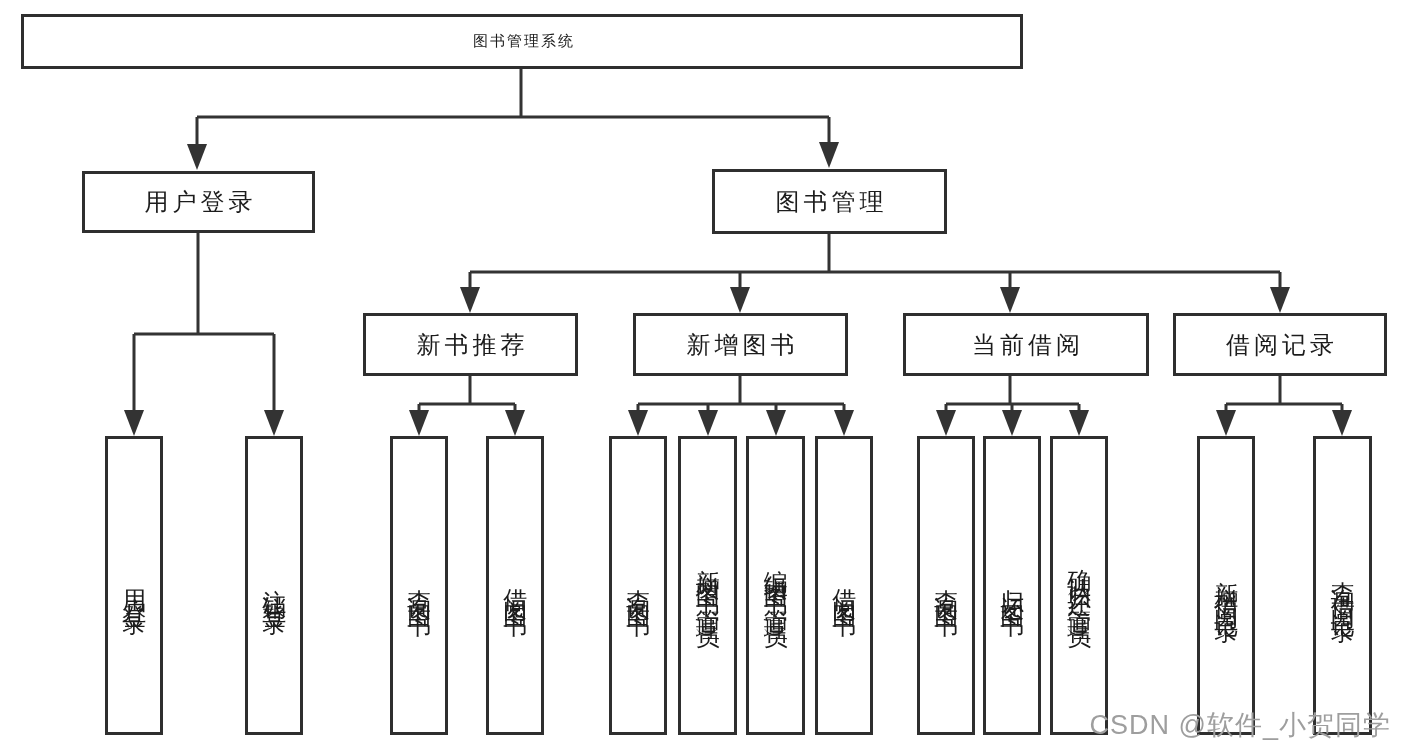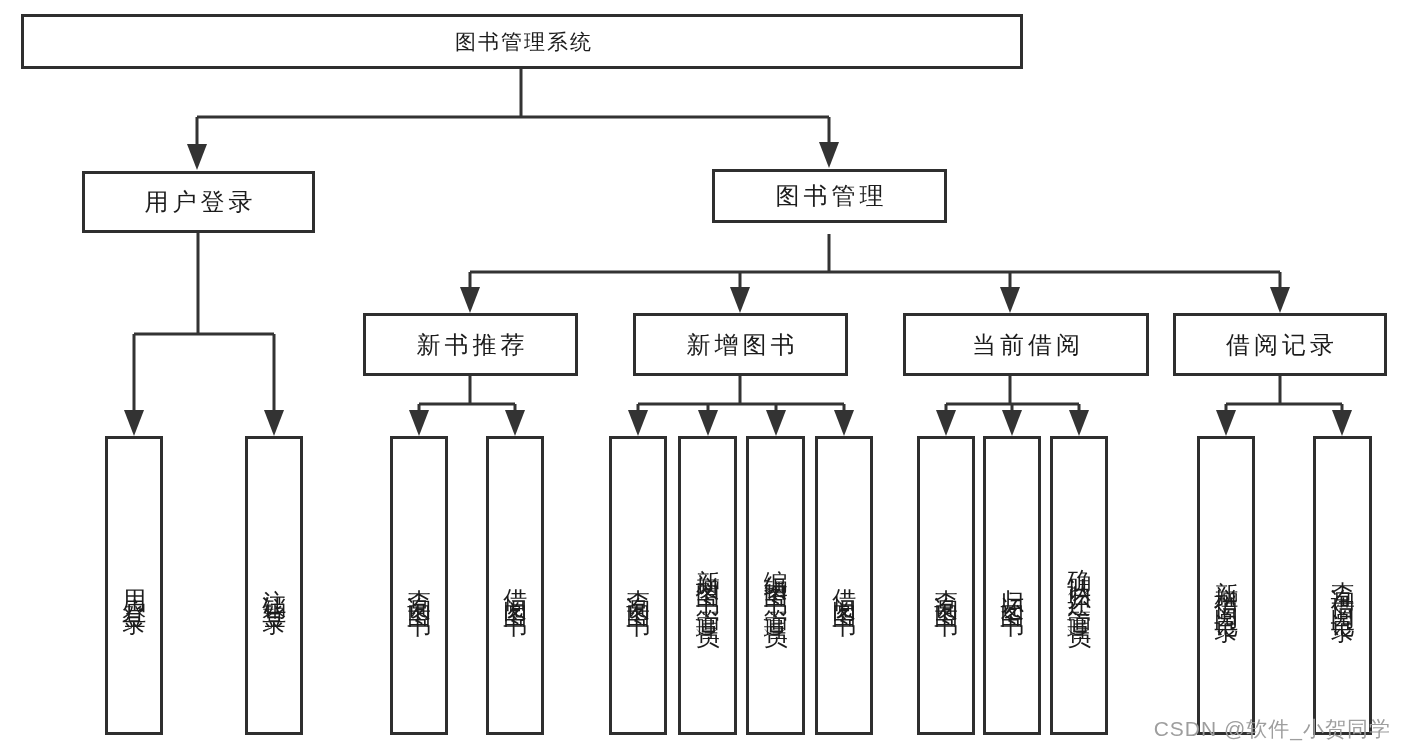--- a/index.html
+++ b/index.html
@@ -38,36 +38,36 @@
     justify-content: center;
     color: var(--text, #1c1c1c);
   }
   .hbox span {
     font-size: 24px;
     letter-spacing: 4px;
     text-indent: 4px;
     white-space: nowrap;
   }
   .hbox.root span {
-    font-size: 21px;
+    font-size: 15px;
     letter-spacing: 2px;
   }
   .vtext {
     writing-mode: vertical-rl;
     text-orientation: mixed;
     font-size: 24px;
     letter-spacing: 8px;
     line-height: 1.1;
     white-space: nowrap;
   }
   .watermark {
     position: absolute;
     right: 14px;
     bottom: 4px;
-    font-size: 21px;
+    font-size: 27px;
     letter-spacing: 1px;
     color: var(--watermark, #9e9e9e);
     white-space: nowrap;
   }
 </style>
 </head>
 <body>
 
 <div class="canvas">
 
@@ -114,21 +114,21 @@
     </g>
   </svg>
 
   <div class="hbox root" style="left:21px; top:14px; width:1002px; height:55px;">
     <span>图书管理系统</span>
   </div>
 
   <div class="hbox" style="left:82px; top:171px; width:233px; height:62px;">
     <span>用户登录</span>
   </div>
-  <div class="hbox" style="left:712px; top:169px; width:235px; height:54px;">
+  <div class="hbox" style="left:712px; top:169px; width:235px; height:65px;">
     <span>图书管理</span>
   </div>
 
   <div class="hbox" style="left:363px; top:313px; width:215px; height:63px;text-align:center;">
     <span>新书推荐</span>
   </div>
   <div class="hbox" style="left:633px; top:313px; width:215px; height:63px;">
     <span>新增图书</span>
   </div>
   <div class="hbox" style="left:903px; top:313px; width:246px; height:63px;">

